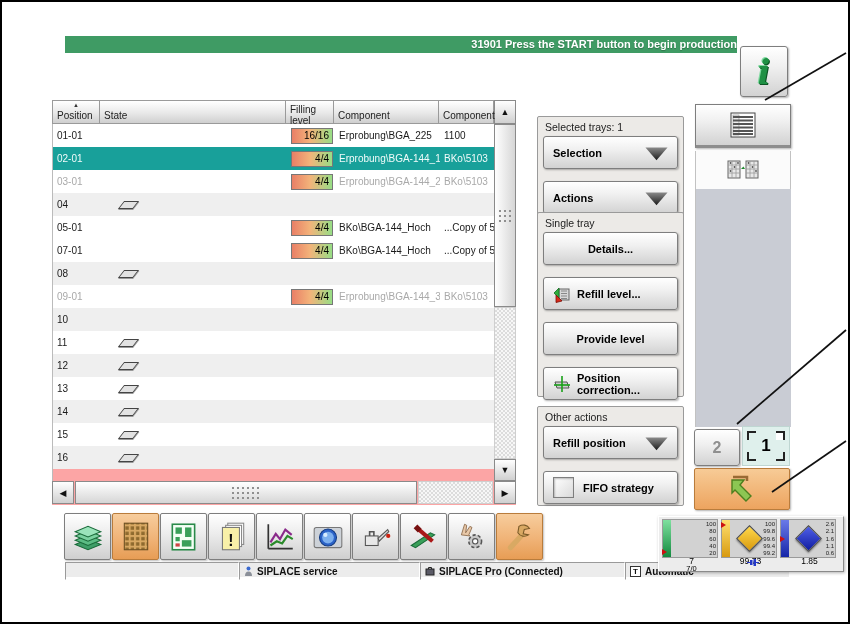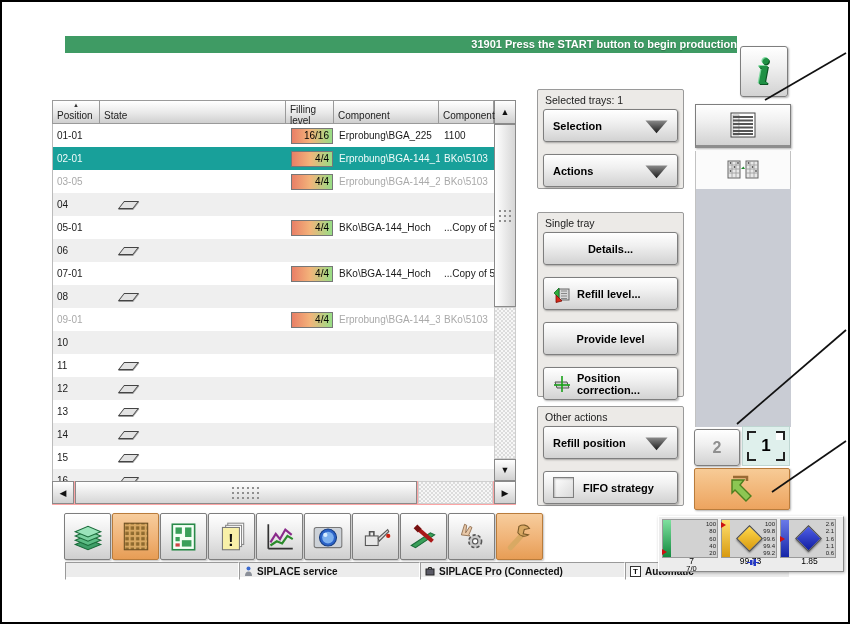--- a/index.html
+++ b/index.html
@@ -187,47 +187,40 @@
         <div class="td c-comp2">1100</div>
       </div>
       <div class="tr sel">
         <div class="td c-pos">02-01</div>
         <div class="td c-state"></div>
         <div class="td c-fill"><span class="badge">4/4</span></div>
         <div class="td c-comp">Erprobung\BGA-144_1</div>
         <div class="td c-comp2">BKo\5103</div>
       </div>
       <div class="tr dis">
-        <div class="td c-pos">03-05</div>
+        <div class="td c-pos">03-01</div>
         <div class="td c-state"></div>
         <div class="td c-fill"><span class="badge">4/4</span></div>
         <div class="td c-comp">Erprobung\BGA-144_2</div>
         <div class="td c-comp2">BKo\5103</div>
       </div>
       <div class="tr alt">
         <div class="td c-pos">04</div>
         <div class="td c-state"><span class="pgram"></span></div>
         <div class="td c-fill"></div>
         <div class="td c-comp"></div>
         <div class="td c-comp2"></div>
       </div>
       <div class="tr">
         <div class="td c-pos">05-01</div>
         <div class="td c-state"></div>
         <div class="td c-fill"><span class="badge">4/4</span></div>
         <div class="td c-comp">BKo\BGA-144_Hoch</div>
         <div class="td c-comp2">...Copy of 51</div>
       </div>
-      <div class="tr alt">
-        <div class="td c-pos">06</div>
-        <div class="td c-state"><span class="pgram"></span></div>
-        <div class="td c-fill"></div>
-        <div class="td c-comp"></div>
-        <div class="td c-comp2"></div>
-      </div>
       <div class="tr">
         <div class="td c-pos">07-01</div>
         <div class="td c-state"></div>
         <div class="td c-fill"><span class="badge">4/4</span></div>
         <div class="td c-comp">BKo\BGA-144_Hoch</div>
         <div class="td c-comp2">...Copy of 51</div>
       </div>
       <div class="tr alt">
         <div class="td c-pos">08</div>
         <div class="td c-state"><span class="pgram"></span></div>
@@ -310,21 +303,21 @@
     <div class="hthumb">
       <div class="grip-h"></div>
     </div>
     <div class="htrack checker"></div>
     <div class="hs-right arrowbtn">
       <span>▶</span>
     </div>
   </div>
 </div>
 
-<div class="group" style="top:89px;height:100px;">
+<div class="group" style="top:116px;height:100px;">
   <div class="glabel">Selected trays: 1</div>
   <div class="btn pbtn left">
     <span>Selection</span>
     <svg class="dd" viewBox="0 0 30 20">
         <polygon points="2,3 28,3 15,18" fill="url(#ddgrad)"></polygon>
       </svg>
   </div>
   <div class="btn pbtn left">
     <span>Actions</span>
     <svg class="dd" viewBox="0 0 30 20">

